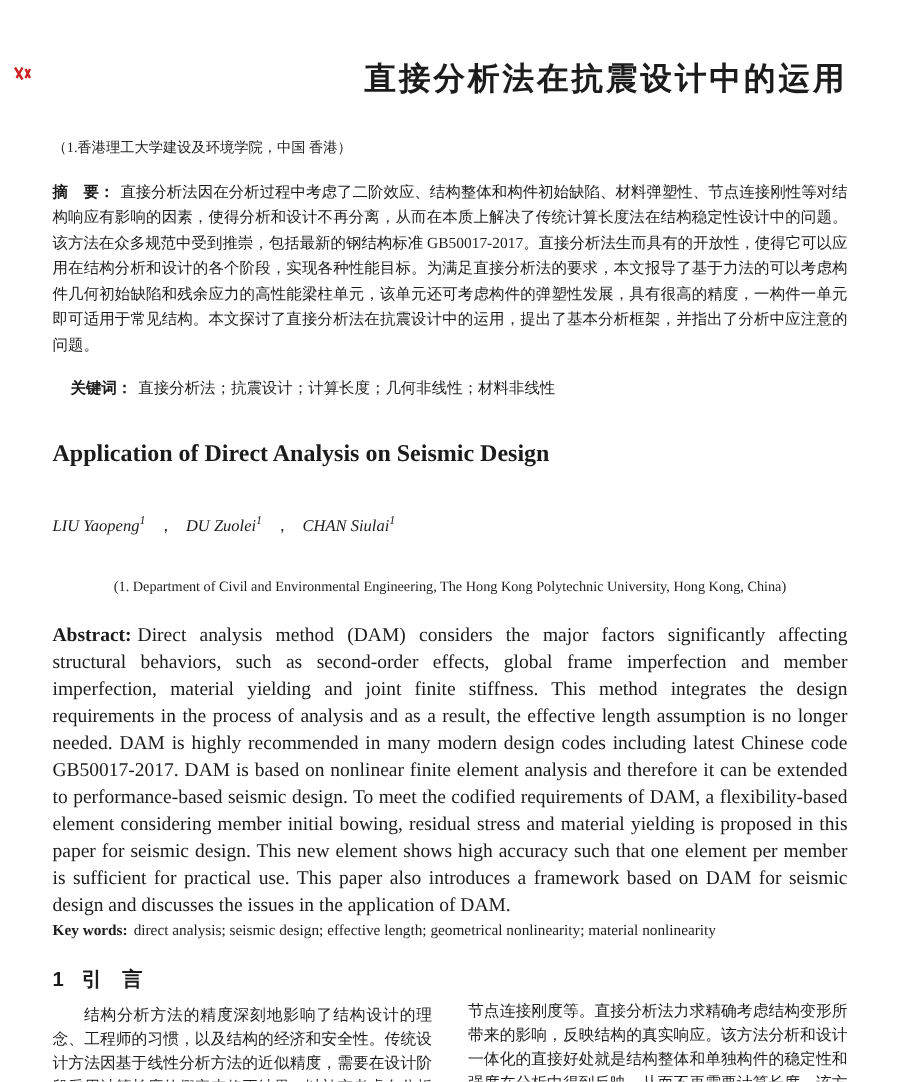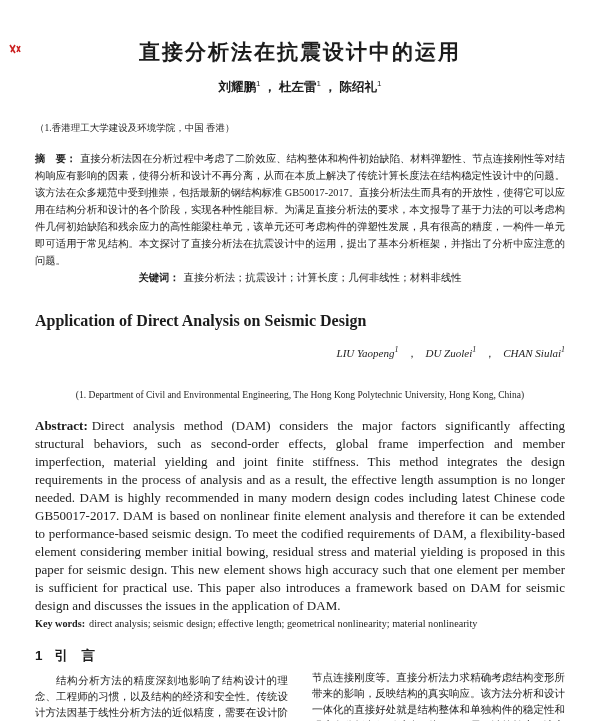--- a/index.html
+++ b/index.html
@@ -4,44 +4,44 @@
 <style>
   html,body { margin:0; padding:0; background:#ffffff; }
   body { width:600px; height:721px; overflow:hidden; position:relative; }
   .page {
     position:relative; width:600px; height:721px; box-sizing:border-box;
     padding:0 35px; background:#ffffff; color:#1c1c1c;
     font-family:"Liberation Serif","DejaVu Serif",serif;
   }
   .red-mark { position:absolute; left:8px; top:5px; width:14px; height:12px; }
   .title-zh {
-    margin:38px 0 0 0; text-align:center;
+    margin:38px 0 0 0; text-align:right;
     font-family:"Liberation Sans","DejaVu Sans",sans-serif;
     font-size:21px; font-weight:bold; letter-spacing:2px;
   }
   .authors-zh {
     margin-top:13px; text-align:center;
     font-family:"Liberation Sans","DejaVu Sans",sans-serif;
     font-size:12.5px; font-weight:bold;
   }
   .authors-zh sup, .authors-en sup { font-size:8px; font-weight:normal; }
   .author-sep { padding:0 3px; }
   .affil-zh { margin-top:26px; font-size:9.5px; }
   .abstract-zh {
     margin:15px 0 0 0; font-size:10.3px; line-height:17px; text-align:justify;
   }
   .label-zh {
     font-family:"Liberation Sans","DejaVu Sans",sans-serif;
     font-weight:bold; font-style:normal; margin-right:4px;
   }
-  .keywords-zh { margin:0; font-size:10.3px; line-height:17px;text-align:center; }
+  .keywords-zh { margin:12px; font-size:10.3px; line-height:17px; }
   .title-en {
     margin:26px 0 0 0; text-align:left; font-size:16px; font-weight:bold;
   }
-  .authors-en { margin-top:15px; text-align:right; font-size:11px; font-style:italic; }
+  .authors-en { margin-top:30px; text-align:left; font-size:11px; font-style:italic; }
   .authors-en .author-sep { font-style:normal; padding:0 8px; }
   .affil-en { margin-top:29px; text-align:center; font-size:9.5px; }
   .abstract-en { margin:17px 0 0 0; font-size:13px; line-height:18px; text-align:justify; }
   .label-en { font-weight:bold; margin-right:4px; }
   .keywords-en { margin:0; font-size:10.2px; line-height:18px; }
   .columns { display:flex; gap:24px; margin-top:13px; height:168px; overflow:hidden; }
   .col { width:253px; font-size:10.5px; line-height:16px; text-align:justify; }
   .col p { margin:0; text-indent:2em; }
   .col p.noindent { text-indent:0;margin-top:24px; }
   .sec-heading {
@@ -55,23 +55,20 @@
 <body>
 
 <div class="page">
 
   <svg class="red-mark" viewBox="0 0 14 12">
     <path d="M2 2 L7 10 M7 2 L3 9 M9 3 L12 9 M12 3 L9 9" stroke="#cc2222" stroke-width="1.6" fill="none"></path>
   </svg>
 
   <h1 class="title-zh">直接分析法在抗震设计中的运用</h1>
 
-  <div class="authors-zh">
-    <span><span>刘耀鹏</span><sup>1</sup><span class="author-sep">，</span></span><span><span>杜左雷</span><sup>1</sup><span class="author-sep">，</span></span><span><span>陈绍礼</span><sup>1</sup></span>
-  </div>
 
   <div class="affil-zh">（1.香港理工大学建设及环境学院，中国 香港）</div>
 
   <p class="abstract-zh"><b class="label-zh">摘　要：</b><span>直接分析法因在分析过程中考虑了二阶效应、结构整体和构件初始缺陷、材料弹塑性、节点连接刚性等对结构响应有影响的因素，使得分析和设计不再分离，从而在本质上解决了传统计算长度法在结构稳定性设计中的问题。该方法在众多规范中受到推崇，包括最新的钢结构标准 GB50017-2017。直接分析法生而具有的开放性，使得它可以应用在结构分析和设计的各个阶段，实现各种性能目标。为满足直接分析法的要求，本文报导了基于力法的可以考虑构件几何初始缺陷和残余应力的高性能梁柱单元，该单元还可考虑构件的弹塑性发展，具有很高的精度，一构件一单元即可适用于常见结构。本文探讨了直接分析法在抗震设计中的运用，提出了基本分析框架，并指出了分析中应注意的问题。</span></p>
 
   <p class="keywords-zh"><b class="label-zh">关键词：</b><span>直接分析法；抗震设计；计算长度；几何非线性；材料非线性</span></p>
 
   <h2 class="title-en">Application of Direct Analysis on Seismic Design</h2>
 
   <div class="authors-en">

